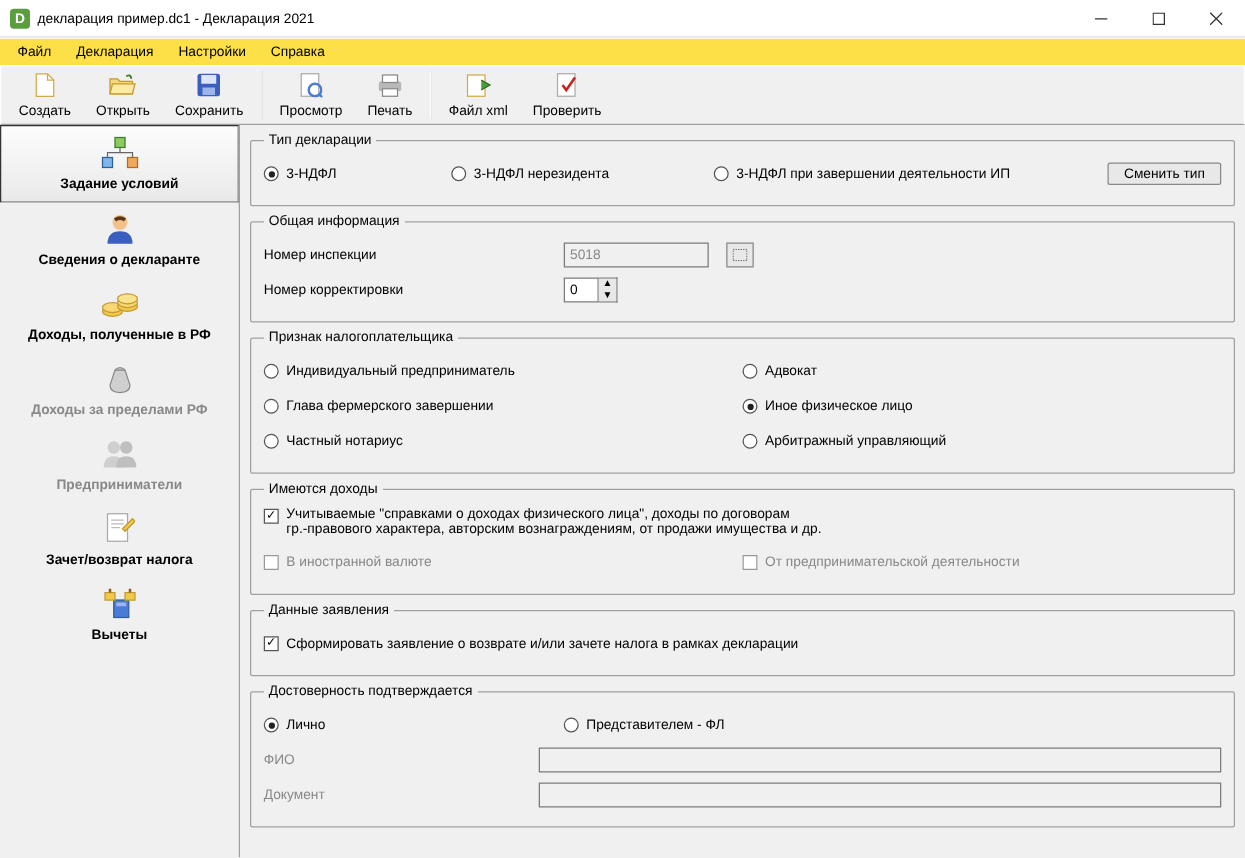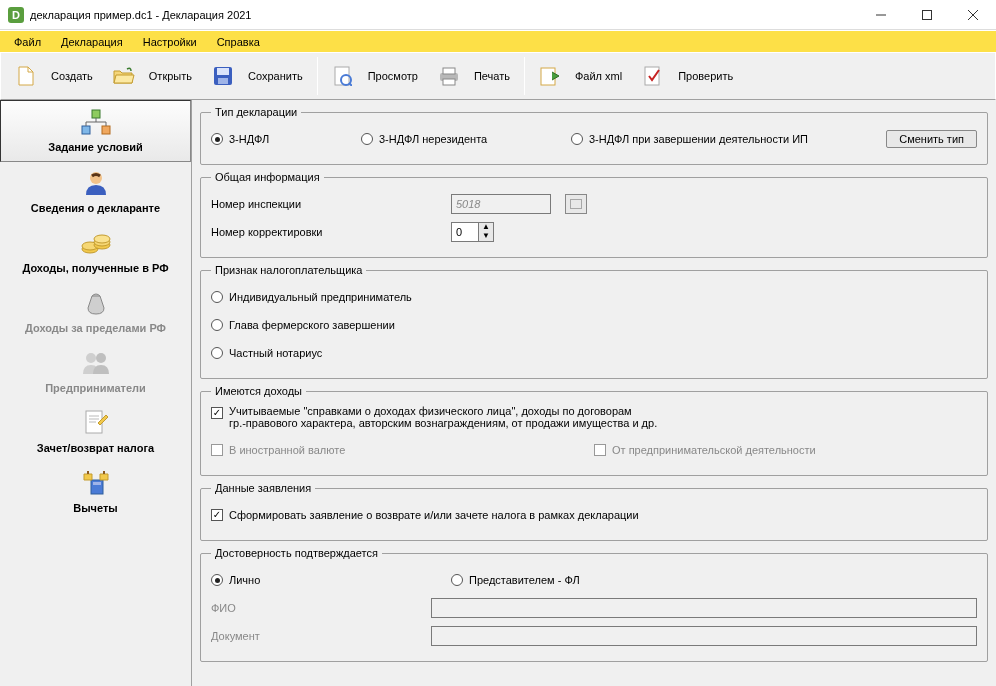--- a/index.html
+++ b/index.html
@@ -9,21 +9,21 @@
 .app-icon { width: 16px; height: 16px; background: #5a9e3e; border-radius: 3px; color: #fff; font-weight: bold; text-align: center; line-height: 16px; margin-right: 6px; }
 .title-text { flex: 1; }
 .win-controls { display: flex; }
 .win-btn { width: 46px; height: 30px; display: flex; align-items: center; justify-content: center; }
 .win-btn svg { stroke: #333; stroke-width: 1; fill: none; }
 
 .menubar { height: 22px; background: #fde047; display: flex; align-items: center; padding: 0 6px; gap: 4px; border-top: 1px solid #fff; }
 .menu-item { padding: 2px 8px; }
 
 .toolbar { height: 48px; background: #f0f0f0; border: 1px solid #fff; border-bottom-color: #a0a0a0; display: flex; align-items: center; padding: 2px 4px; }
-.tool-btn { display: flex; align-items: center; padding: 2px 8px; margin: 0 2px; gap: 14px; }
+.tool-btn { display: flex; flex-direction: column; align-items: center; padding: 2px 8px; margin: 0 2px; gap: 4px; }
 .tool-sep { width: 1px; height: 38px; background: #a0a0a0; margin: 0 4px; border-right: 1px solid #fff; }
 .tool-icon { width: 22px; height: 22px; display: flex; align-items: center; justify-content: center; }
 
 .main { display: flex; height: calc(686px - 30px - 22px - 48px); }
 
 .sidebar { width: 192px; background: #f0f0f0; border-right: 1px solid #a0a0a0; display: flex; flex-direction: column; }
 .side-item { display: flex; flex-direction: column; align-items: center; padding: 6px 4px 8px; gap: 4px; font-weight: bold; }
 .side-item.selected { background: linear-gradient(#fdfdfd, #e9e9e9); border: 1px inset #888; }
 .side-item .side-icon { width: 34px; height: 30px; display: flex; align-items: center; justify-content: center; }
 .side-item.disabled { color: #888; }
@@ -255,21 +255,21 @@
             <span>3-НДФЛ при завершении деятельности ИП</span>
           </label>
         <button class="change-type">Сменить тип</button>
       </div>
     </fieldset>
 
     <fieldset>
       <legend>Общая информация</legend>
       <div class="row">
         <div class="lbl">Номер инспекции</div>
-        <input type="text" disabled="" readonly="" style="width: 100px; color: rgb(136, 136, 136); font-style: italic;" value="5018">
+        <input type="text" disabled="" readonly="" style="width: 116px; color: rgb(136, 136, 136);" value="5018">
         <div style="width:14px"></div>
         <div class="dots-btn">
             <svg width="12" height="10">
               <rect x="0.5" y="0.5" width="11" height="9" fill="none" stroke="#666" stroke-dasharray="1 1"></rect>
             </svg>
           </div>
       </div>
       <div class="row">
         <div class="lbl">Номер корректировки</div>
         <div class="spin-wrap">
@@ -295,20 +295,40 @@
           <div class="row">
               <label class="radio">
                 <span class="radio-dot"></span>
                 <span>Глава фермерского завершении</span>
               </label>
             </div>
           <div class="row">
               <label class="radio">
                 <span class="radio-dot"></span>
                 <span>Частный нотариус</span>
+              </label>
+            </div>
+        </div>
+        <div>
+          <div class="row">
+              <label class="radio">
+                <span class="radio-dot"></span>
+                <span>Адвокат</span>
+              </label>
+            </div>
+          <div class="row">
+              <label class="radio">
+                <span class="radio-dot on"></span>
+                <span>Иное физическое лицо</span>
+              </label>
+            </div>
+          <div class="row">
+              <label class="radio">
+                <span class="radio-dot"></span>
+                <span>Арбитражный управляющий</span>
               </label>
             </div>
         </div>
       </div>
     </fieldset>
 
     <fieldset>
       <legend>Имеются доходы</legend>
       <div class="row" style="align-items:flex-start">
         <label class="check" style="align-items:flex-start">

